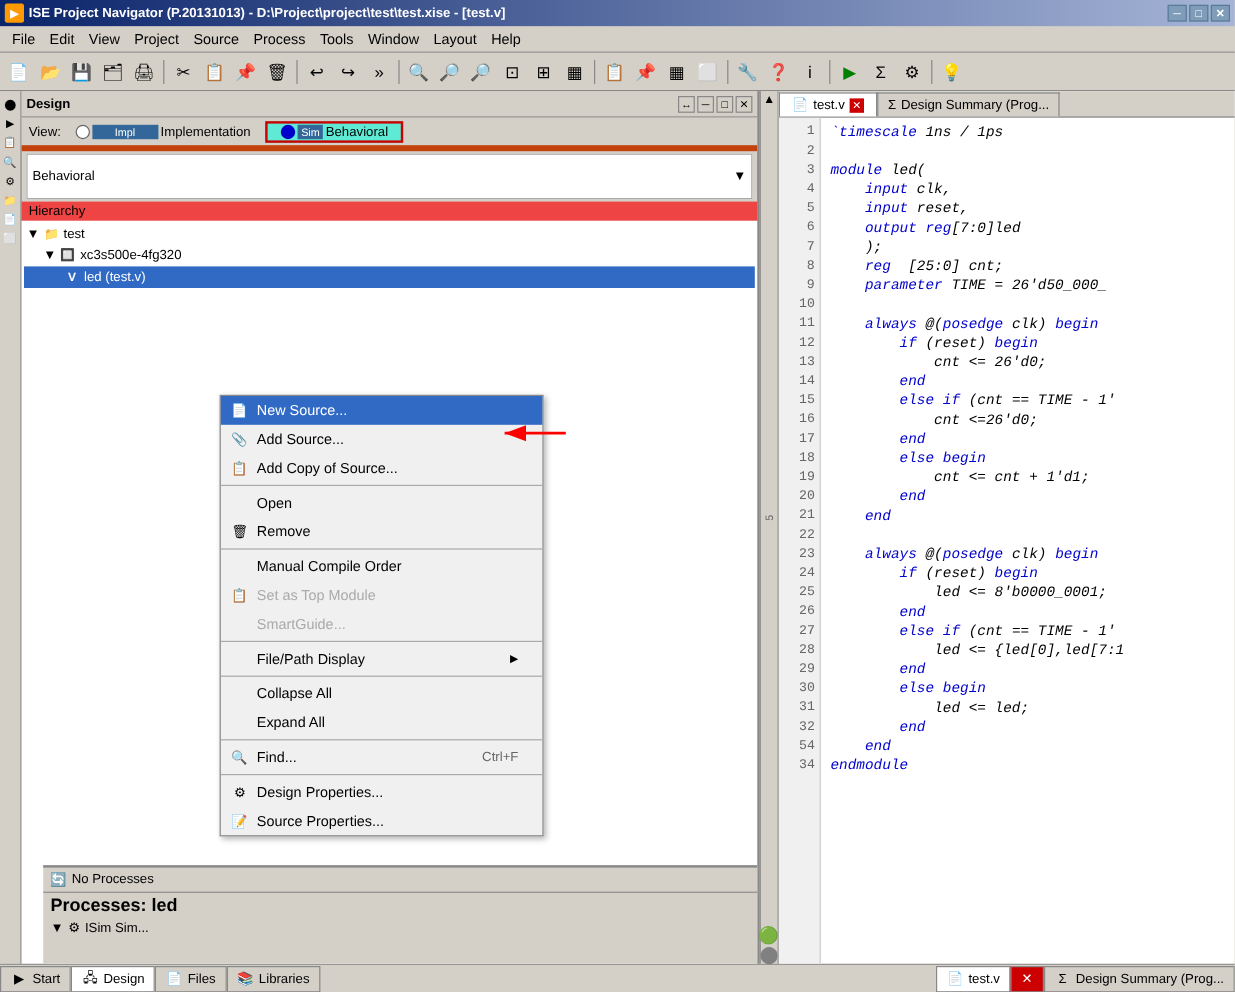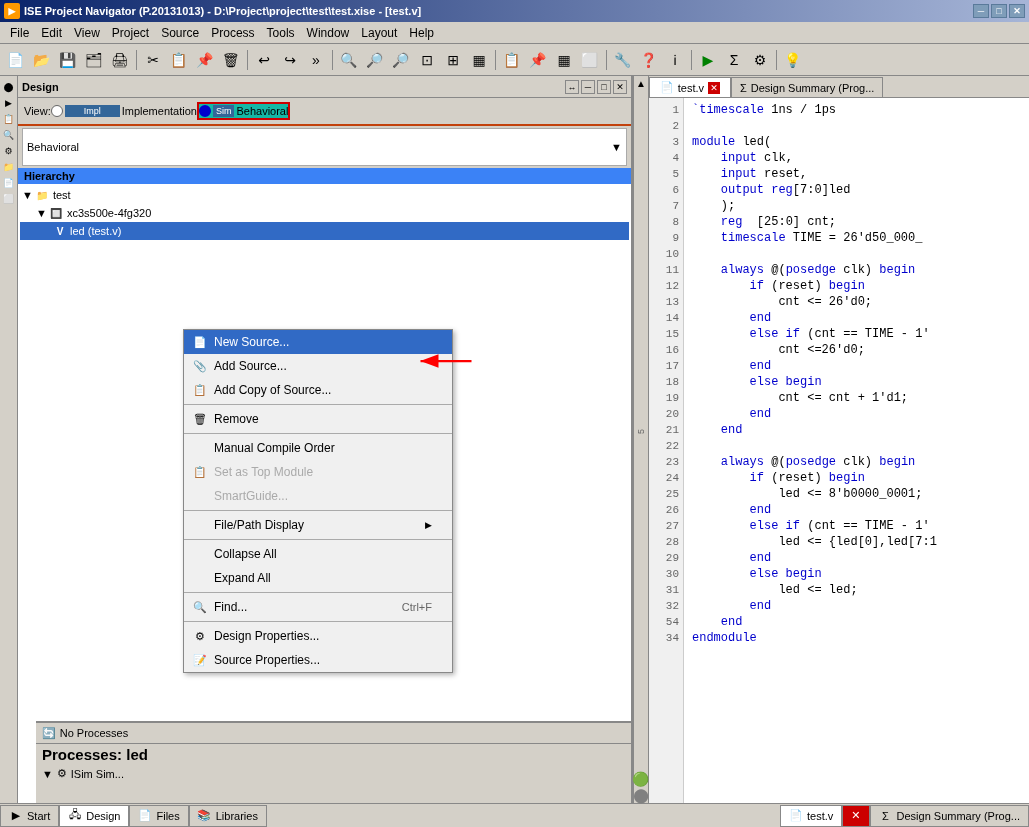--- a/index.html
+++ b/index.html
@@ -160,22 +160,22 @@
       display: flex;
       align-items: center;
       justify-content: center;
     }
 
     #view-bar {
       background: #d4d0c8;
       padding: 3px 6px;
       display: flex;
       align-items: center;
-      gap: 0;
-      border-bottom: 2px solid #c2410c;
+      gap: 12px;
+      border-bottom: 5px solid #c2410c;
       height: 28px;
     }
     .view-label {
       font-size: 11px;
     }
     .radio-btn {
       width: 12px;
       height: 12px;
       border-radius: 50%;
       border: 1px solid #666;
@@ -189,40 +189,40 @@
     .impl-box {
       display: flex;
       align-items: center;
       gap: 2px;
     }
     .sim-box {
       display: flex;
       align-items: center;
       gap: 2px;
       border: 2px solid #cc0000;
-      padding: 1px 0;
-      background: #14b8a6;
+      padding: 1px 11px;
+      background: #5eead4;
     }
 
     #behavioral-bar {
       background: white;
       padding: 18px 4px;
       border: 1px solid #aaa;
       margin: 2px 4px;
       height: 22px;
       display: flex;
       align-items: center;
       font-size: 11px;
     }
 
     #hierarchy-label {
       padding: 2px 6px;
-      font-weight: bold;
-      font-size: 11px;
-      background: #3b82f6;
+      font-weight: normal;
+      font-size: 11px;
+      background: #ef4444;
     }
 
     #design-tree {
       flex: 1;
       overflow: auto;
       background: white;
       padding: 2px;
       font-size: 11px;
     }
     .tree-item {
@@ -315,20 +315,21 @@
       line-height: 16px;
       user-select: none;
       text-align: right;
     }
     #code-content {
       flex: 1;
       padding: 4px 8px;
       line-height: 16px;
       overflow: auto;
       white-space: pre;
+      font-style: italic;
     }
     .kw { color: #0000cc; }
 
     
     #context-menu {
       position: absolute;
       left: 165px;
       top: 253px;
       background: #f0f0f0;
       border: 1px solid #888;
@@ -601,20 +602,24 @@
       <div class="ctx-item">
         <span class="ctx-icon">📎</span>
         <span>Add Source...</span>
       </div>
       <div class="ctx-item">
         <span class="ctx-icon">📋</span>
         <span>Add Copy of Source...</span>
       </div>
       <div class="ctx-separator"></div>
       <div class="ctx-item">
+        <span class="ctx-icon"></span>
+        <span>Open</span>
+      </div>
+      <div class="ctx-item">
         <span class="ctx-icon">🗑</span>
         <span>Remove</span>
       </div>
       <div class="ctx-separator"></div>
       <div class="ctx-item">
         <span class="ctx-icon"></span>
         <span>Manual Compile Order</span>
       </div>
       <div class="ctx-item disabled">
         <span class="ctx-icon">📋</span>
@@ -740,21 +745,21 @@
           <div>34</div>
       </div>
       <div id="code-content"><span class="kw">`timescale</span> 1ns / 1ps
 
 <span class="kw">module</span> led(
     <span class="kw">input</span> clk,
     <span class="kw">input</span> reset,
     <span class="kw">output reg</span>[7:0]led
     );
     <span class="kw">reg</span>  [25:0] cnt;
-    <span class="kw">timescale</span> TIME = 26'd50_000_
+    <span class="kw">parameter</span> TIME = 26'd50_000_
 
     <span class="kw">always</span> @(<span class="kw">posedge</span> clk) <span class="kw">begin</span>
         <span class="kw">if</span> (reset) <span class="kw">begin</span>
             cnt &lt;= 26'd0;
         <span class="kw">end</span>
         <span class="kw">else if</span> (cnt == TIME - 1'
             cnt &lt;=26'd0;
         <span class="kw">end</span>
         <span class="kw">else begin</span>
             cnt &lt;= cnt + 1'd1;

